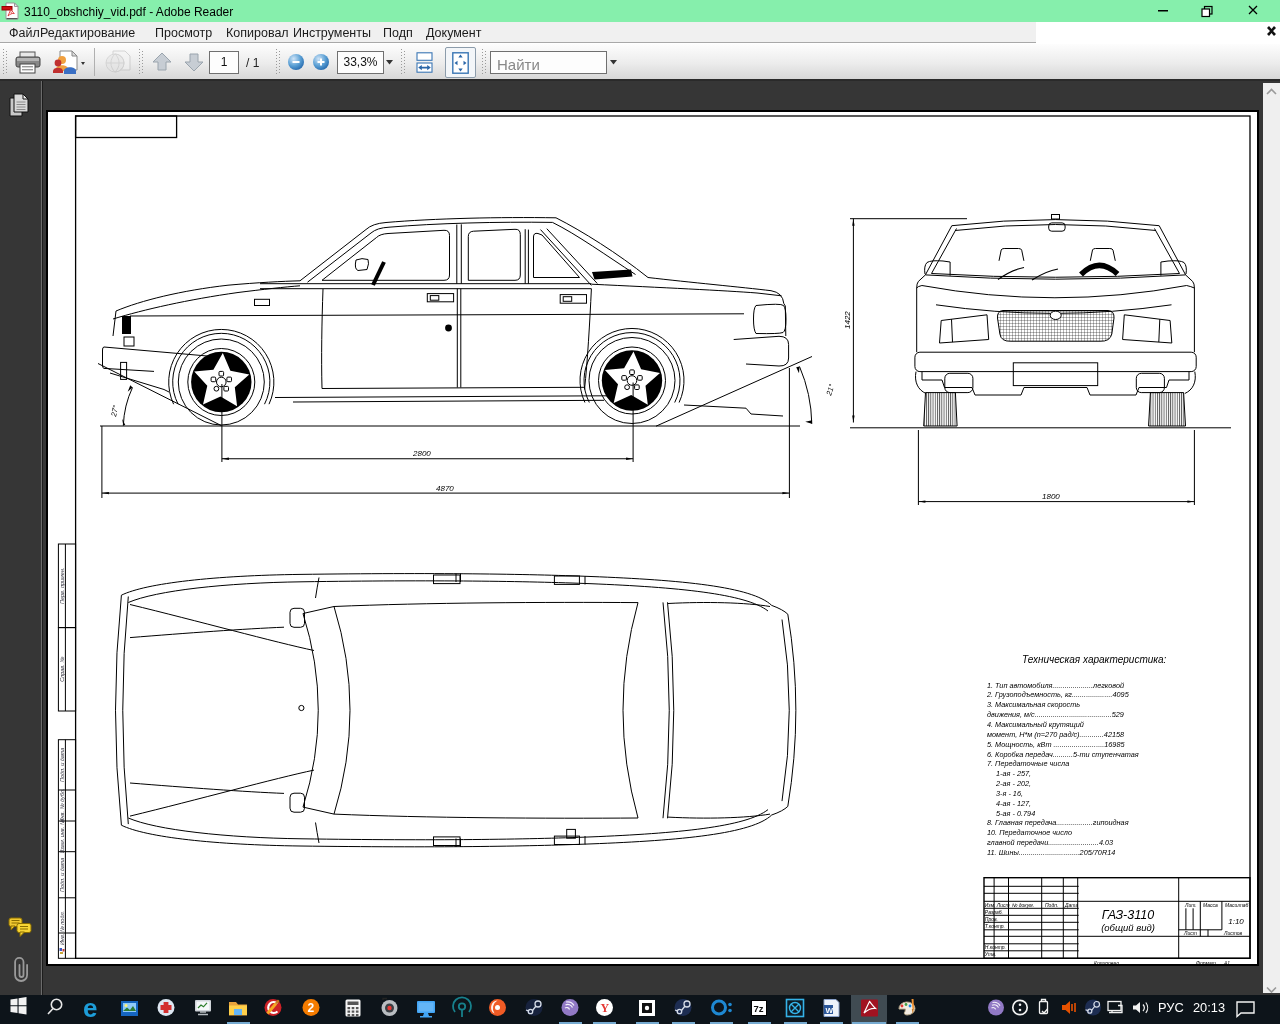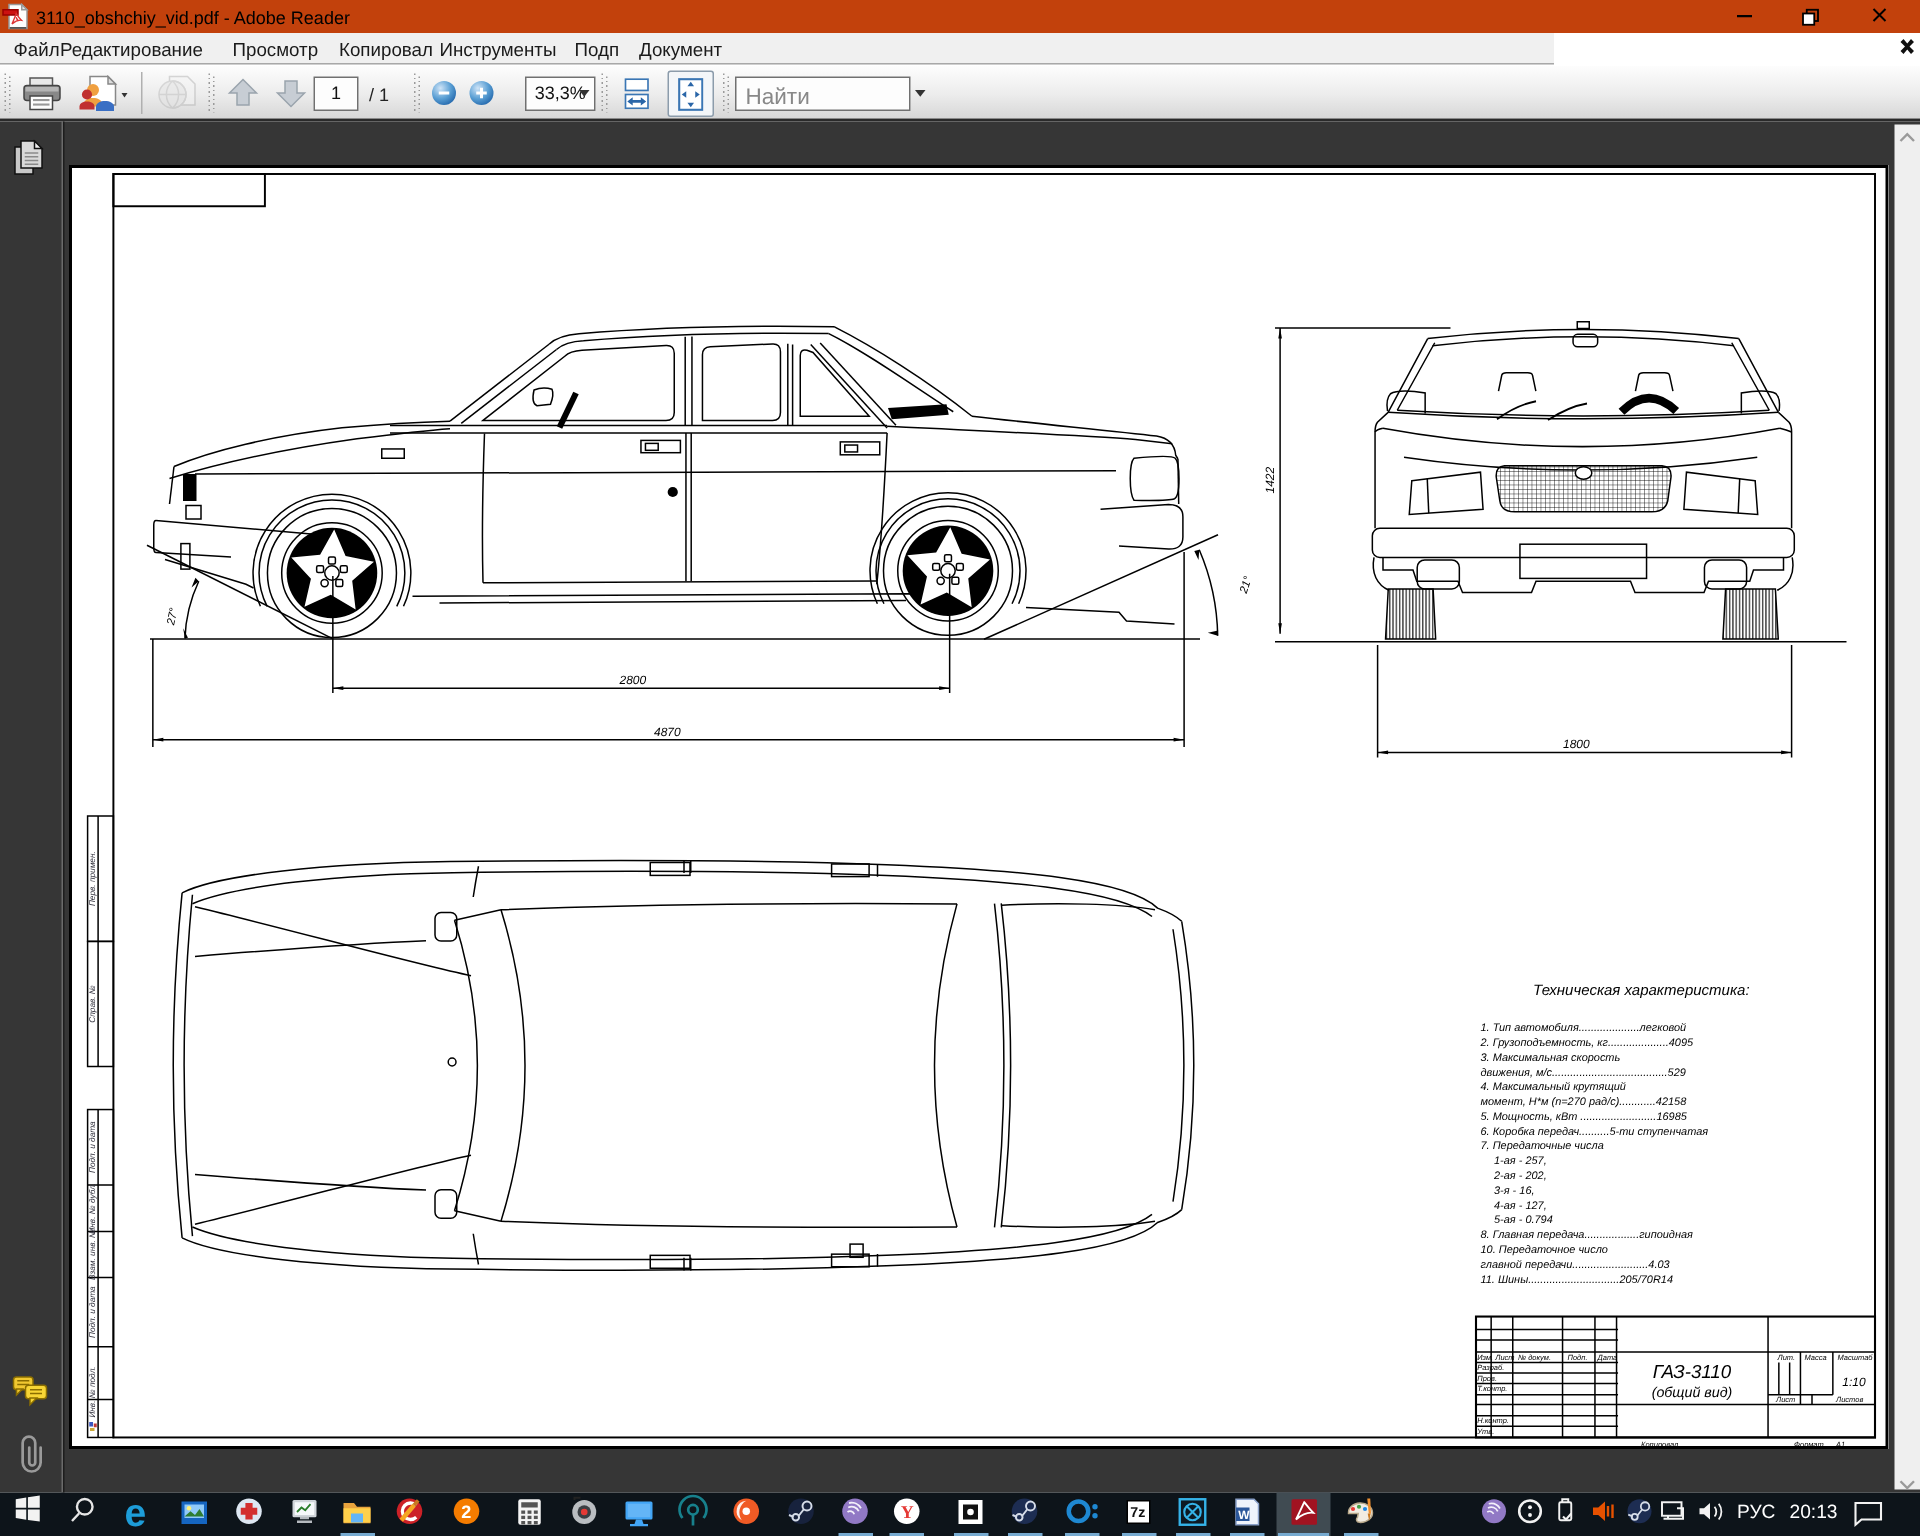--- a/index.html
+++ b/index.html
@@ -1,17 +1,17 @@
 <!DOCTYPE html>
 <html><head>
 <meta charset="utf-8">
 <style>
   * { margin:0; padding:0; box-sizing:border-box; }
   html,body { width:1280px; height:1024px; overflow:hidden; font-family:"Liberation Sans",sans-serif; }
-  .titlebar { position:absolute; left:0; top:0; width:1280px; height:22px; background:#c2410c; }
+  .titlebar { position:absolute; left:0; top:0; width:1280px; height:22px; background:#86efac; }
   .titlebar .ttext { position:absolute; left:24px; top:5px; font-size:12px; color:#000; }
   .winbtn { position:absolute; top:0; color:#000; }
   .menubar { position:absolute; left:0; top:22px; width:1036px; height:21px; background:#f0f0f0; border-bottom:1px solid #a8a8a8; }
   .menubar span { position:absolute; top:4px; font-size:12.5px; color:#1a1a1a; }
   .toolbar { position:absolute; left:0; top:44px; width:1280px; height:37px;
      background:linear-gradient(#fdfdfd, #ececec 55%, #d7d7d7); border-bottom:2px solid #2a2a2a; }
   .grip { position:absolute; top:5px; width:4px; height:26px;
      background-image:repeating-linear-gradient(#9a9a9a 0 1px, transparent 1px 3px),repeating-linear-gradient(#9a9a9a 0 1px, transparent 1px 3px);
      background-size:1px 100%,1px 100%; background-position:0 0,3px 2px; background-repeat:no-repeat; }
   .sep { position:absolute; top:4px; width:1px; height:28px; background:#b0b0b0; }
@@ -99,21 +99,21 @@
           <stop offset="0.55" stop-color="#5a9fd4"></stop>
           <stop offset="1" stop-color="#1e62a8"></stop>
       </radialGradient>
     </defs>
     <circle cx="8" cy="10" r="8" fill="url(#zb)"></circle>
     <rect x="4.5" y="9" width="7" height="2" fill="#fff"></rect>
     <circle cx="33" cy="10" r="8" fill="url(#zb)"></circle>
     <rect x="29.5" y="9" width="7" height="2" fill="#fff"></rect>
     <rect x="32" y="6.5" width="2" height="7" fill="#fff"></rect>
   </svg>
-  <div class="tb-box" style="left:350px;top:7px;width:47px;height:23px;line-height:21px">33,3%</div>
+  <div class="tb-box" style="left:337px;top:7px;width:47px;height:23px;line-height:21px">33,3%</div>
   <svg style="position:absolute;left:385px;top:15px" width="10" height="8">
       <path d="M1 1 l7 0 -3.5 4.5 z" fill="#333"></path>
     </svg>
   <div class="grip" style="left:401px"></div>
 
   <svg style="position:absolute;left:416px;top:8px" width="17" height="21" viewBox="0 0 17 21">
     <rect x="1" y="0.8" width="15" height="7.5" fill="#fff" stroke="#3a76b4" stroke-width="1.1"></rect>
     <rect x="1" y="11" width="15" height="9.2" fill="#fff" stroke="#3a76b4" stroke-width="1.1"></rect>
     <path d="M2.2 15.6 l3.6 -2.7 0 1.8 5.4 0 0 -1.8 3.6 2.7 -3.6 2.7 0 -1.8 -5.4 0 0 1.8 z" fill="#2a66a8"></path>
   </svg>

